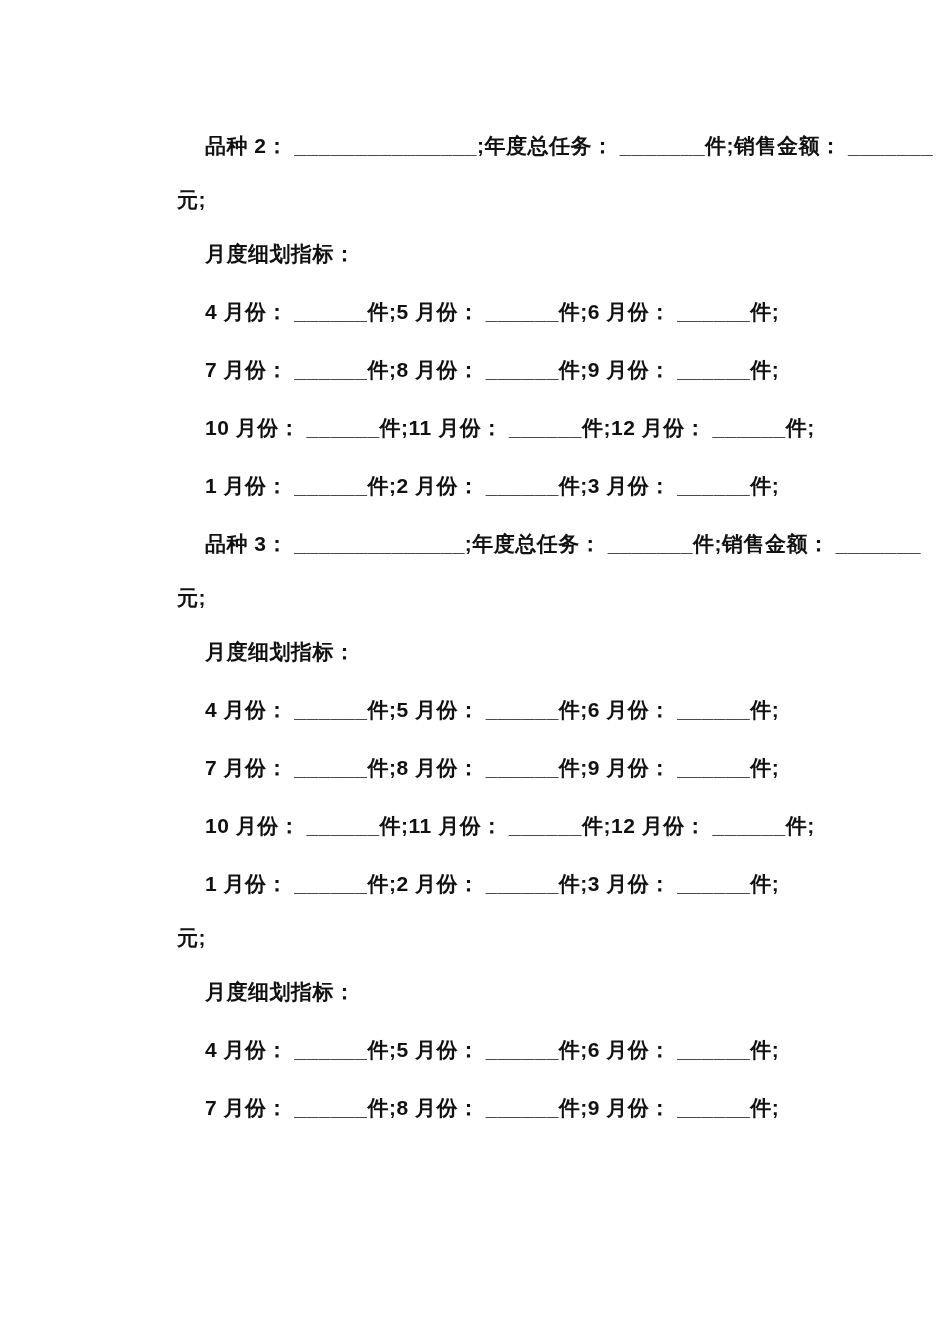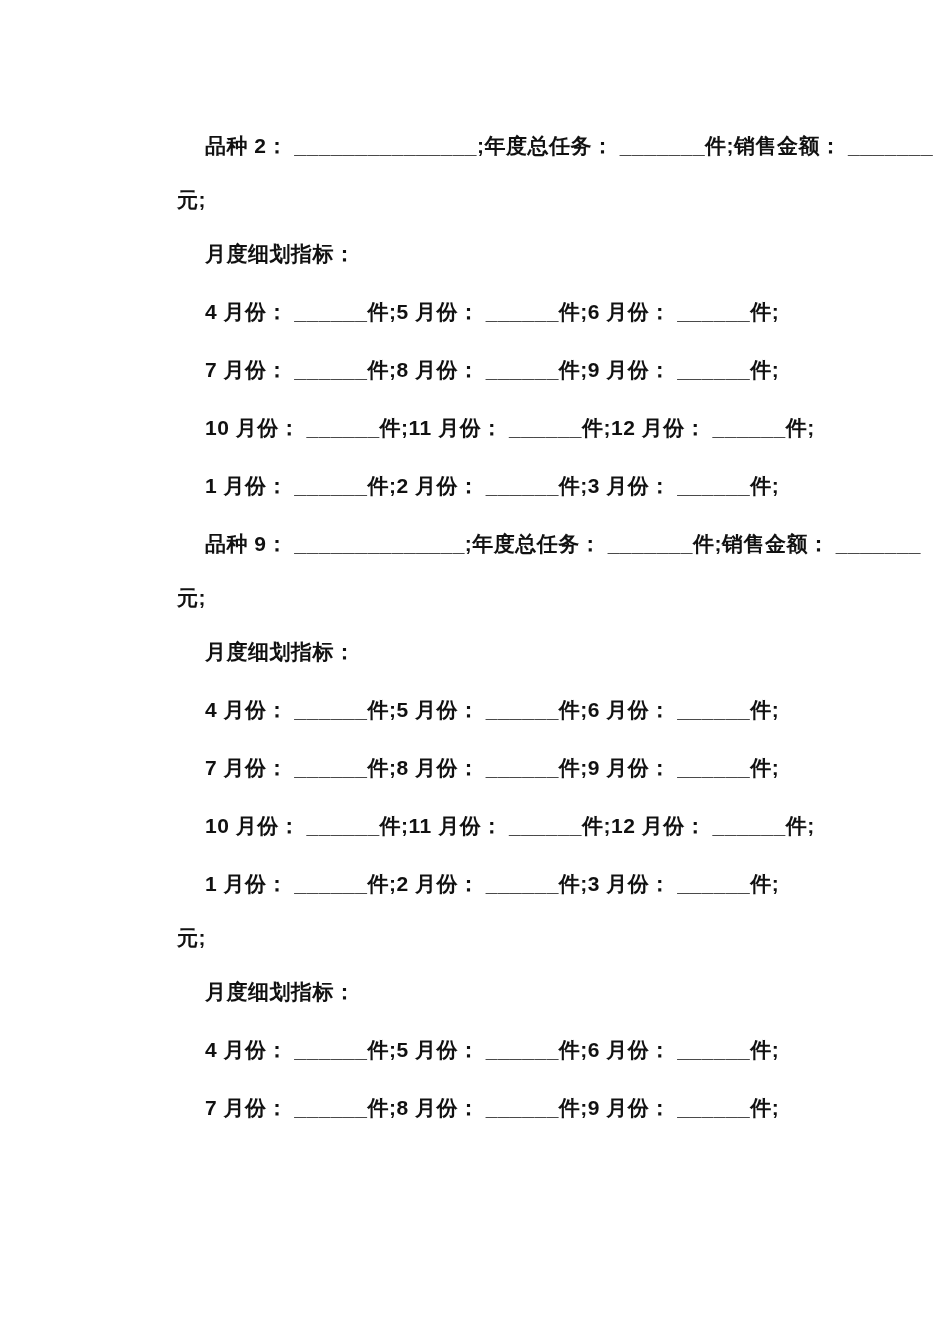--- a/index.html
+++ b/index.html
@@ -38,21 +38,21 @@
     <div class="line indent">品种 2： _______________;年度总任务： _______件;销售金额： _______</div>
     <div class="line wrap">元;</div>
     <div class="line indent">月度细划指标：</div>
     <div class="line indent">4 月份： ______件;5 月份： ______件;6 月份： ______件;</div>
     <div class="line indent">7 月份： ______件;8 月份： ______件;9 月份： ______件;</div>
     <div class="line indent">10 月份： ______件;11 月份： ______件;12 月份： ______件;</div>
     <div class="line indent">1 月份： ______件;2 月份： ______件;3 月份： ______件;</div>
   </section>
 
   <section>
-    <div class="line indent">品种 9： ______________;年度总任务： _______件;销售金额： _______</div>
+    <div class="line indent">品种 3： ______________;年度总任务： _______件;销售金额： _______</div>
     <div class="line wrap">元;</div>
     <div class="line indent">月度细划指标：</div>
     <div class="line indent">4 月份： ______件;5 月份： ______件;6 月份： ______件;</div>
     <div class="line indent">7 月份： ______件;8 月份： ______件;9 月份： ______件;</div>
     <div class="line indent">10 月份： ______件;11 月份： ______件;12 月份： ______件;</div>
     <div class="line indent">1 月份： ______件;2 月份： ______件;3 月份： ______件;</div>
   </section>
 
   <section>
     <div class="line wrap">元;</div>

